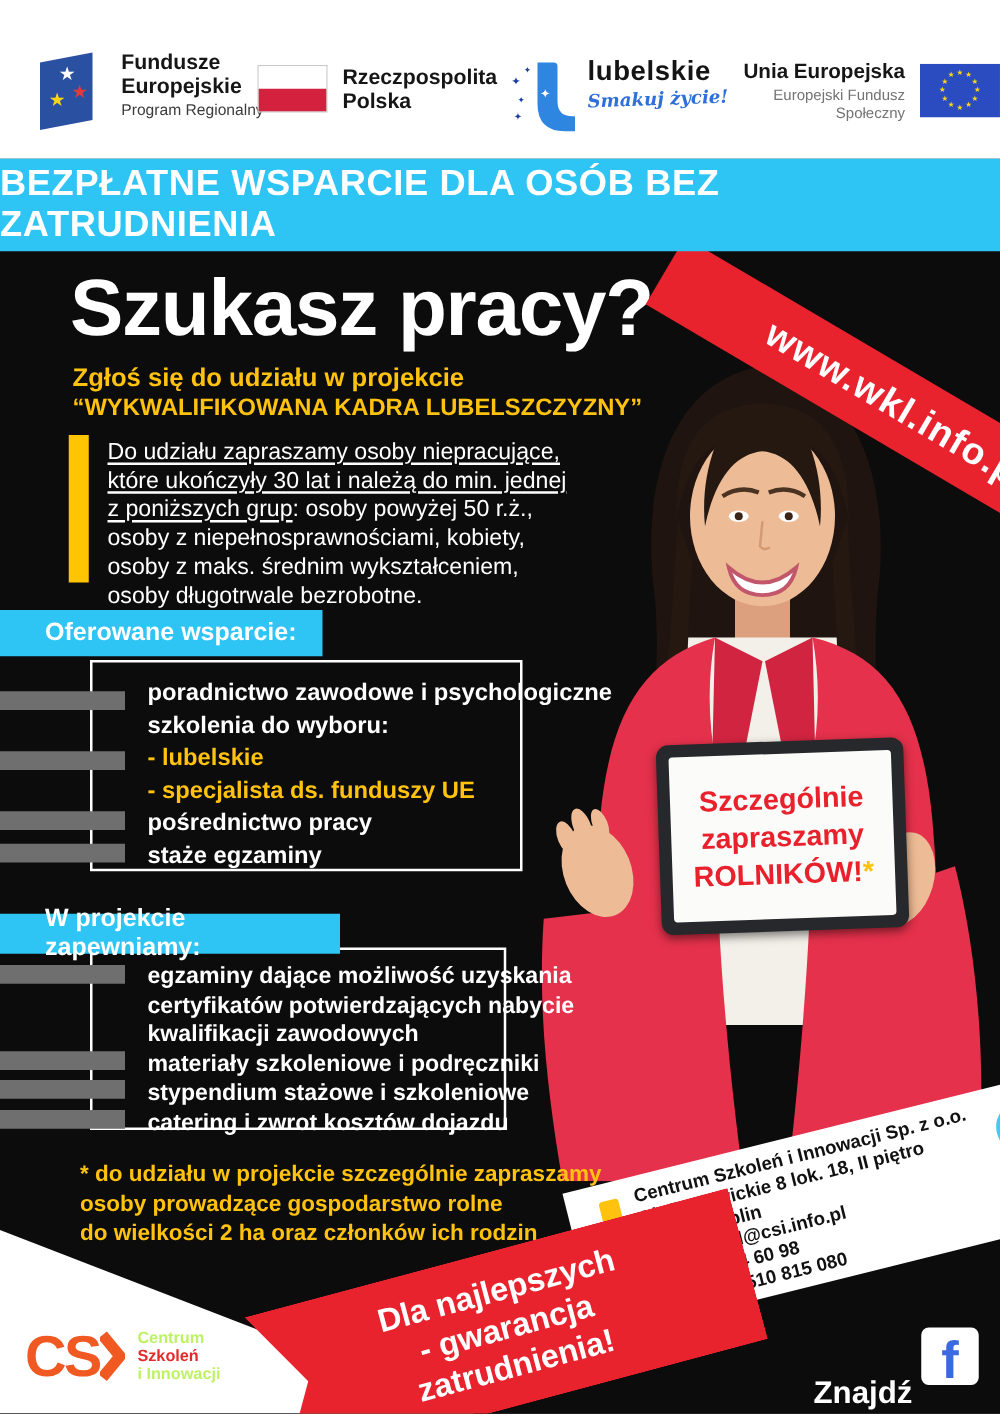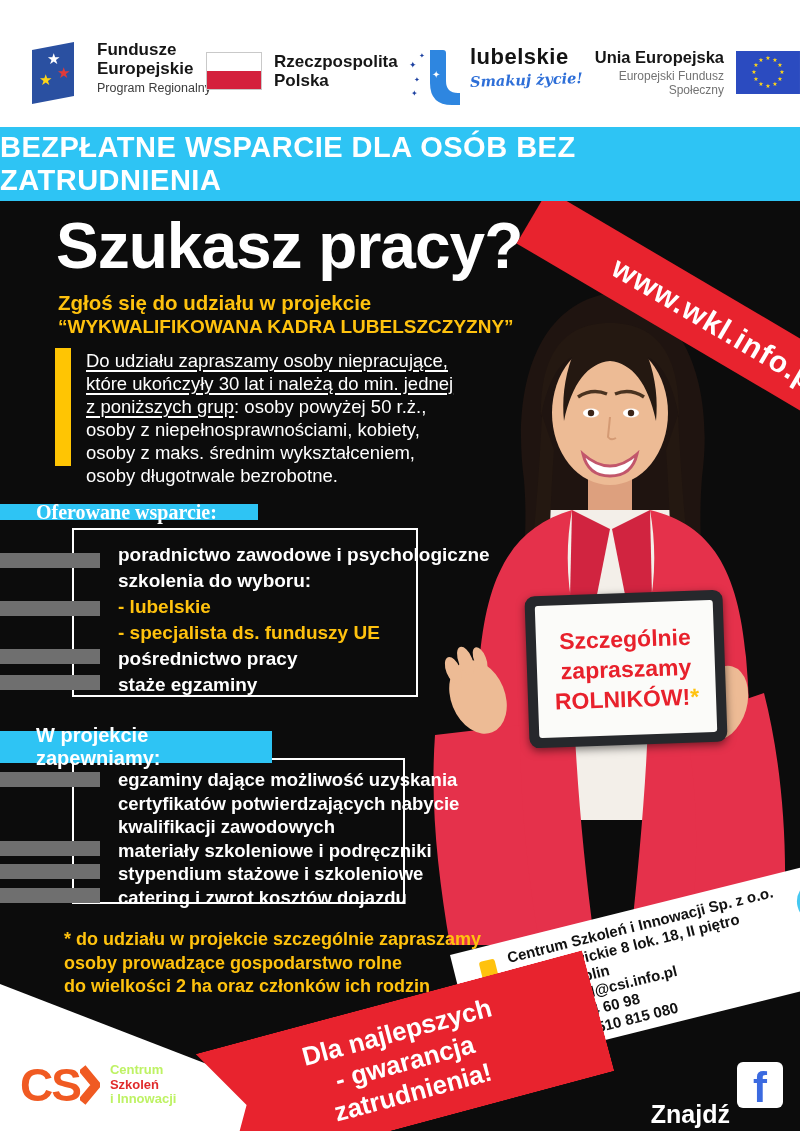--- a/index.html
+++ b/index.html
@@ -41,21 +41,21 @@
   #subtitle1{left:58px;top:291px;color:#ffc20e;font-weight:bold;font-size:20.5px;z-index:4;}
   #subtitle2{left:58px;top:316px;color:#ffc20e;font-weight:bold;font-size:19px;z-index:4;}
   
   #intro-bar{left:55px;top:348px;width:16px;height:118px;background:#ffc503;z-index:4;}
   #intro{left:86px;top:349px;width:400px;color:#fff;font-weight:normal;font-size:18.5px;
     line-height:23px;z-index:4;}
   #intro .u{text-decoration:underline;text-decoration-thickness:2px;text-underline-offset:3px;}
   
   .sec-header{background:#2ec4f4;color:#fff;font-weight:bold;font-size:20px;
     display:flex;align-items:center;padding-left:36px;z-index:4;}
-  #offer-header{left:0;top:504px;width:222px;height:16px;font-family:Liberation Serif, serif;}
+  #offer-header{left:0;top:488px;width:222px;height:37px;}
   #provide-header{left:0;top:731px;width:236px;height:32px;}
   
   .list-box{border:2px solid #fff;box-sizing:border-box;z-index:3;}
   #offer-box{left:72px;top:528px;width:346px;height:169px;}
   #provide-box{left:72px;top:758px;width:333px;height:146px;}
   .list-text{color:#fff;font-weight:bold;font-size:19px;z-index:4;}
   #offer-list{left:118px;top:542px;line-height:26px;}
   #provide-list{left:118px;top:768px;line-height:23.5px;font-size:18.5px;}
   .yellow{color:#ffc20e;}
   .marker-bar{position:absolute;left:0;width:100px;height:15px;background:#6f6f6f;z-index:4;}

